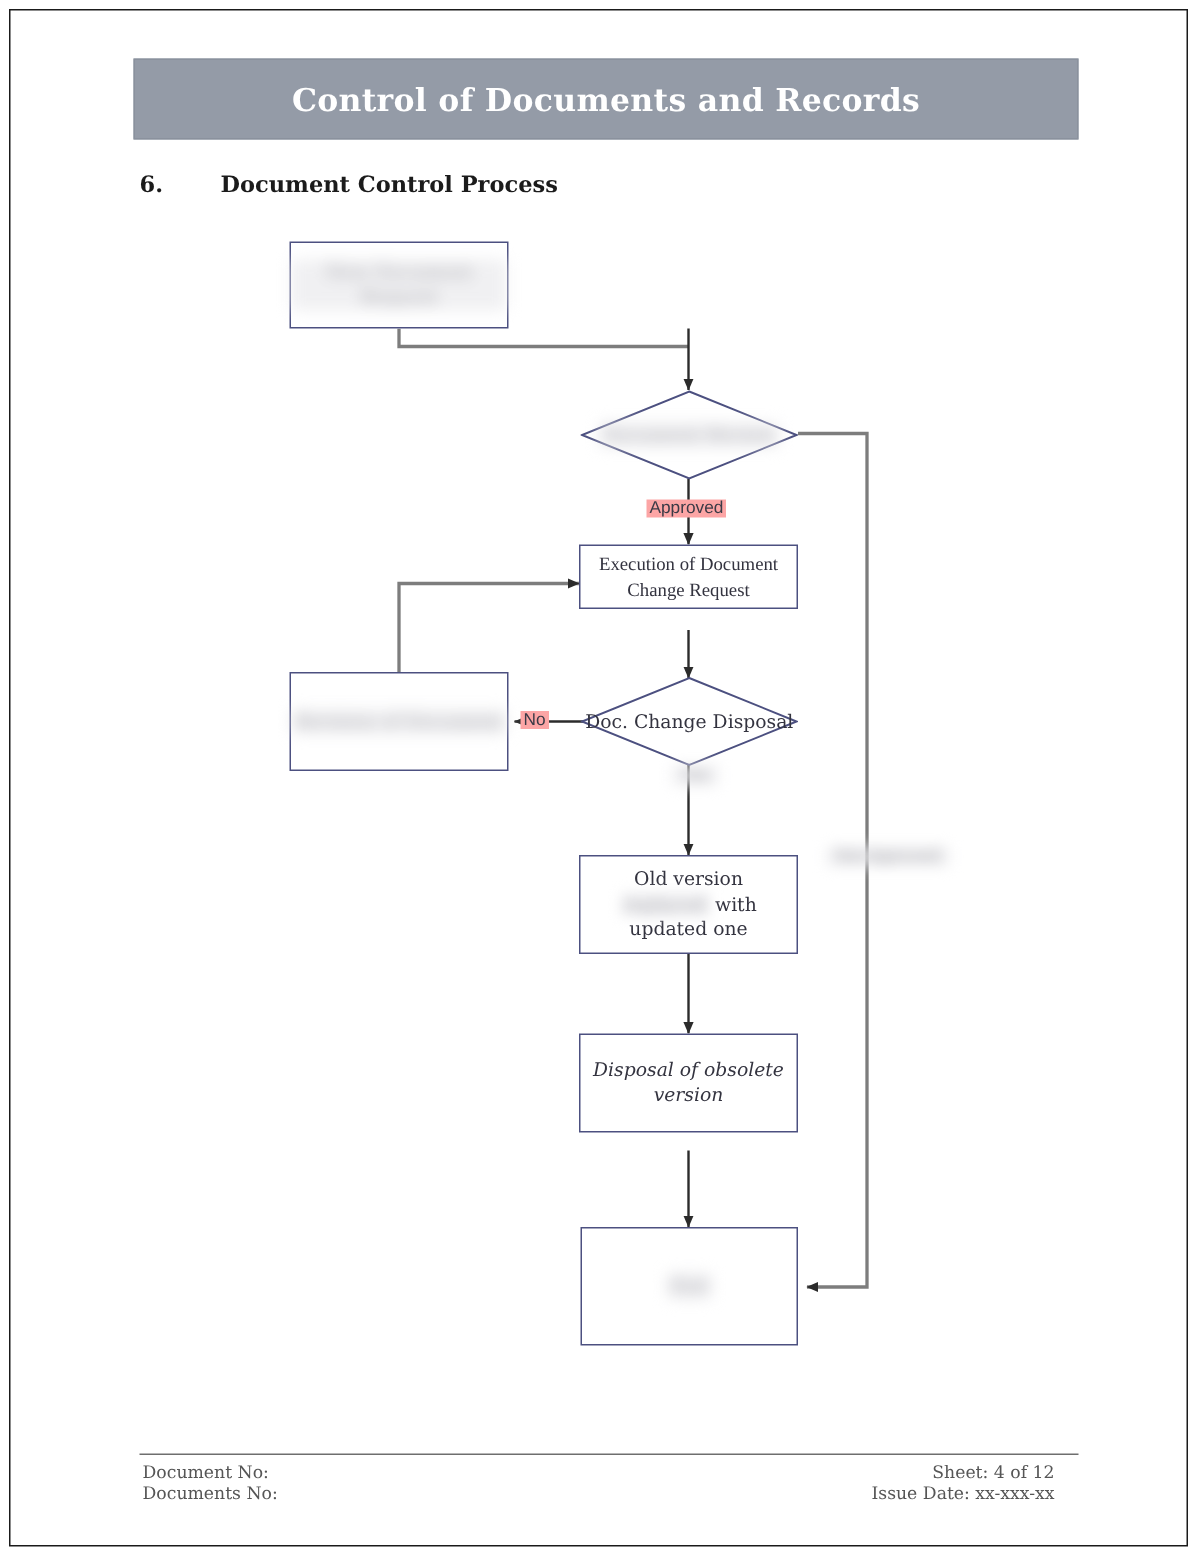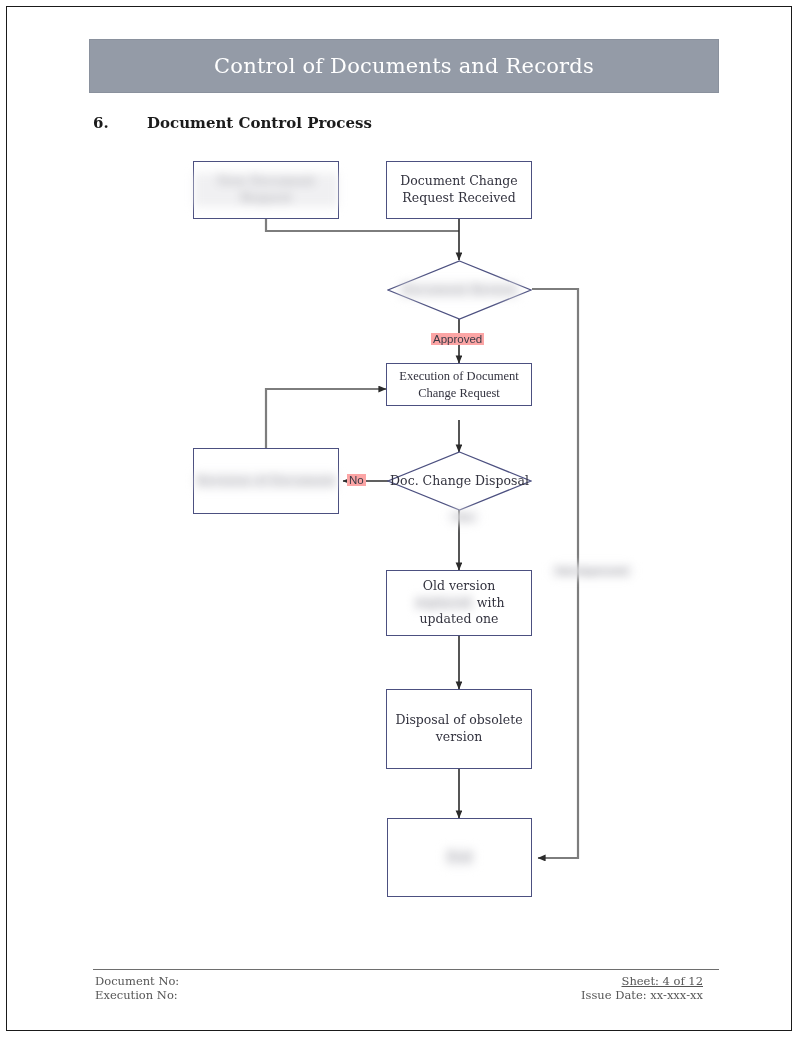--- a/index.html
+++ b/index.html
@@ -34,21 +34,21 @@
     background: #949bA7;
     border: 1px solid #8a919d;
     box-sizing: border-box;
     display: flex;
     align-items: center;
     justify-content: center;
   }
   #header-title {
     color: #ffffff;
     font-family: "DejaVu Serif", serif;
-    font-weight: normal;
+    font-weight: bold;
     font-size: 21px;
     letter-spacing: 0.2px;
   }
   
   #section-number {
     position: absolute;
     left: 86px;
     top: 107px;
     font-family: "DejaVu Serif", serif;
     font-weight: bold;
@@ -156,21 +156,21 @@
   }
   .footer-text {
     position: absolute;
     font-family: "DejaVu Serif", serif;
     font-size: 11.5px;
     color: #565656;
     white-space: nowrap;
   }
   #footer-doc-no   { left: 88px;  top: 967px; }
   #footer-rev-no   { left: 88px;  top: 981px; }
-  #footer-sheet    { right: 88px; top: 967px; text-align: right; text-decoration: underline; }
+  #footer-sheet    { right: 88px; top: 967px; text-align: right; }
   #footer-issue    { right: 88px; top: 981px; text-align: right; }
 </style>
 </head>
 <body>
 
 <div id="page">
 
   <div id="header-banner">
     <div id="header-title">Control of Documents and Records</div>
   </div>
@@ -203,23 +203,20 @@
 
     <path d="M452,629 L452,682" fill="none" stroke="#2b2b2b" stroke-width="1.6" marker-end="url(#arrow-dark)"></path>
 
     <path d="M452,760 L452,811" fill="none" stroke="#2b2b2b" stroke-width="1.6" marker-end="url(#arrow-dark)"></path>
   </svg>
 
   <div class="node box" style="left:186px; top:154px; width:146px; height:58px;">
     <span class="redacted redacted-strong">New Document Request</span>
   </div>
 
-  <div class="node box" style="left:379px; top:154px; width:146px; height:58px;">
-    <span>Document Change Request Received</span>
-  </div>
 
   <div class="diamond-wrap" style="left:380px; top:253px; width:145px; height:60px;">
     <svg class="diamond-shape" viewBox="0 0 145 60" preserveAspectRatio="none">
       <polygon points="72.5,1 144,30 72.5,59 1,30" fill="#ffffff" stroke="#4c5080" stroke-width="1.3"></polygon>
     </svg>
     <div class="diamond-label">
       <span class="redacted redacted-strong">Document Review</span>
     </div>
   </div>
 
@@ -252,27 +249,27 @@
     <div>
       <span>Old version</span>
       <br>
       <span class="redacted">replaced</span>
       <span>with</span>
       <br>
       <span>updated one</span>
     </div>
   </div>
 
-  <div class="node box" style="left:379px; top:682px; width:146px; height:80px;">
+  <div class="node box" style="left:379px; top:682px; width:146px; height:66px;font-style:italic;">
     <span>Disposal of obsolete version</span>
   </div>
 
   <div class="node box" style="left:380px; top:811px; width:145px; height:79px;">
     <span class="redacted redacted-strong">End</span>
   </div>
 
   <div id="footer-rule"></div>
   <div class="footer-text" id="footer-doc-no">Document No:</div>
-  <div class="footer-text" id="footer-rev-no">Execution No:</div>
+  <div class="footer-text" id="footer-rev-no">Documents No:</div>
   <div class="footer-text" id="footer-sheet">Sheet: 4 of 12</div>
   <div class="footer-text" id="footer-issue">Issue Date: xx-xxx-xx</div>
 
 </div>
 
 </body></html>

